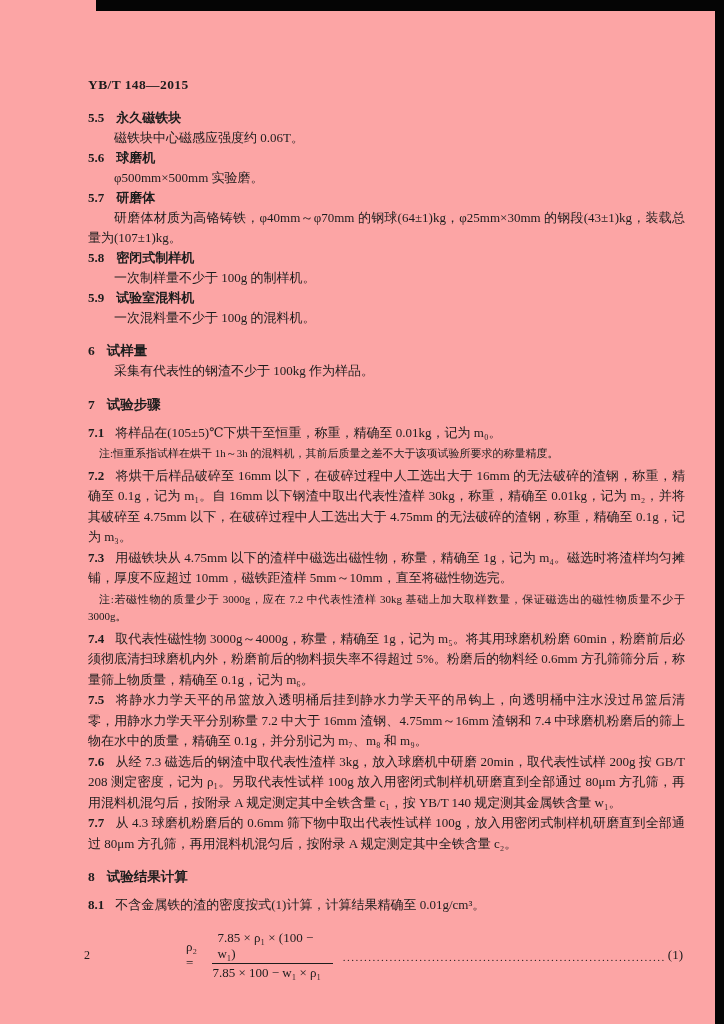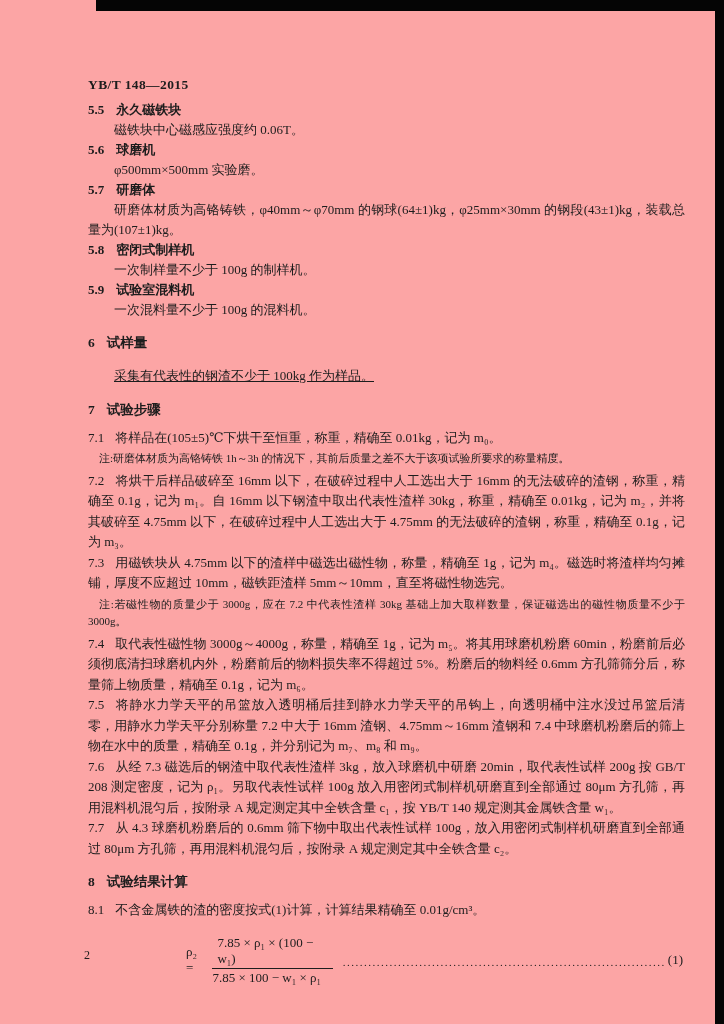--- a/index.html
+++ b/index.html
@@ -10,29 +10,29 @@
     color:#1d1d1d;
     overflow:hidden;
     position:relative;
   }
   .page { position:absolute; inset:0; background:#fca5a5; }
   .scan-bar-top { position:absolute; top:0; left:96px; right:0; height:11px; background:#050505; }
   .scan-bar-right { position:absolute; top:0; right:0; width:9px; height:1024px; background:#050505; }
   .content { position:absolute; left:88px; top:76px; width:597px; }
   p { margin:0; }
   .doc-header { font-weight:bold; font-size:13.5px; letter-spacing:0.4px; line-height:18px; }
-  .s5block { margin-top:6px; }
+  .s5block { margin-top:14px; }
   .s5block p { font-size:13px; line-height:20px; }
   .h3 { font-weight:bold; }
   .h3 .pnum, .h2 .pnum { margin-right:12px; }
   .h2 { font-weight:bold; font-size:13.5px; line-height:20px; margin-top:13px; }
   .para { font-size:13px; line-height:20.5px; text-indent:2em; text-align:justify; }
-  .sp { margin-top:13px;text-decoration:underline; }
+  .sp { margin-top:0; }
   .npara { font-size:13px; line-height:20.5px; text-align:justify; }
-  .npara .pnum { font-weight:normal; margin-right:11px; }
+  .npara .pnum { font-weight:bold; margin-right:11px; }
   .first-np { margin-top:8px; }
   .note { font-size:11px; line-height:17.5px; text-indent:1em; text-align:justify; margin:2px 0 3px 0; color:#202020; }
   .formula { display:flex; align-items:center; margin:14px 0 10px 0; font-size:13px; }
   .flhs { margin-left:98px; }
   .frac { display:inline-block; text-align:left; margin:0 6px; font-size:13px; line-height:16px; }
   .fnum { display:block; border-bottom:1px solid #1d1d1d; padding:0 5px 1px 5px; }
   .fden { display:block; padding-top:1px; }
   .fdots { flex:1 1 auto; overflow:hidden; white-space:nowrap; letter-spacing:1.5px; font-size:11px; margin:4px 4px 0 4px; }
   .flabel { font-size:13px; margin-right:2px; }
   .page-num { position:absolute; left:84px; top:948px; font-size:12px; }
@@ -59,21 +59,21 @@
       <p class="h3"><span class="pnum">5.9</span><span>试验室混料机</span></p>
       <p class="para"><span>一次混料量不少于 100g 的混料机。</span></p>
     </div>
 
     <p class="h2"><span class="pnum">6</span><span>试样量</span></p>
     <p class="para sp"><span>采集有代表性的钢渣不少于 100kg 作为样品。</span></p>
 
     <p class="h2"><span class="pnum">7</span><span>试验步骤</span></p>
 
     <p class="npara first-np"><span class="pnum">7.1</span><span>将样品在(105±5)℃下烘干至恒重，称重，精确至 0.01kg，记为 m₀。</span></p>
-    <p class="note"><span>注:研磨体材质为高铬铸铁 1h～3h 的情况下，其前后质量之差不大于该项试验所要求的称量精度。</span></p>
+    <p class="note"><span>注:恒重系指试样在烘干 1h～3h 的混料机，其前后质量之差不大于该项试验所要求的称量精度。</span></p>
     <p class="npara"><span class="pnum">7.2</span><span>将烘干后样品破碎至 16mm 以下，在破碎过程中人工选出大于 16mm 的无法破碎的渣钢，称重，精确至 0.1g，记为 m₁。自 16mm 以下钢渣中取出代表性渣样 30kg，称重，精确至 0.01kg，记为 m₂，并将其破碎至 4.75mm 以下，在破碎过程中人工选出大于 4.75mm 的无法破碎的渣钢，称重，精确至 0.1g，记为 m₃。</span></p>
     <p class="npara"><span class="pnum">7.3</span><span>用磁铁块从 4.75mm 以下的渣样中磁选出磁性物，称量，精确至 1g，记为 m₄。磁选时将渣样均匀摊铺，厚度不应超过 10mm，磁铁距渣样 5mm～10mm，直至将磁性物选完。</span></p>
     <p class="note"><span>注:若磁性物的质量少于 3000g，应在 7.2 中代表性渣样 30kg 基础上加大取样数量，保证磁选出的磁性物质量不少于 3000g。</span></p>
     <p class="npara"><span class="pnum">7.4</span><span>取代表性磁性物 3000g～4000g，称量，精确至 1g，记为 m₅。将其用球磨机粉磨 60min，粉磨前后必须彻底清扫球磨机内外，粉磨前后的物料损失率不得超过 5%。粉磨后的物料经 0.6mm 方孔筛筛分后，称量筛上物质量，精确至 0.1g，记为 m₆。</span></p>
     <p class="npara"><span class="pnum">7.5</span><span>将静水力学天平的吊篮放入透明桶后挂到静水力学天平的吊钩上，向透明桶中注水没过吊篮后清零，用静水力学天平分别称量 7.2 中大于 16mm 渣钢、4.75mm～16mm 渣钢和 7.4 中球磨机粉磨后的筛上物在水中的质量，精确至 0.1g，并分别记为 m₇、m₈ 和 m₉。</span></p>
     <p class="npara"><span class="pnum">7.6</span><span>从经 7.3 磁选后的钢渣中取代表性渣样 3kg，放入球磨机中研磨 20min，取代表性试样 200g 按 GB/T 208 测定密度，记为 ρ₁。另取代表性试样 100g 放入用密闭式制样机研磨直到全部通过 80μm 方孔筛，再用混料机混匀后，按附录 A 规定测定其中全铁含量 c₁，按 YB/T 140 规定测其金属铁含量 w₁。</span></p>
     <p class="npara"><span class="pnum">7.7</span><span>从 4.3 球磨机粉磨后的 0.6mm 筛下物中取出代表性试样 100g，放入用密闭式制样机研磨直到全部通过 80μm 方孔筛，再用混料机混匀后，按附录 A 规定测定其中全铁含量 c₂。</span></p>
 
     <p class="h2"><span class="pnum">8</span><span>试验结果计算</span></p>
     <p class="npara first-np"><span class="pnum">8.1</span><span>不含金属铁的渣的密度按式(1)计算，计算结果精确至 0.01g/cm³。</span></p>

